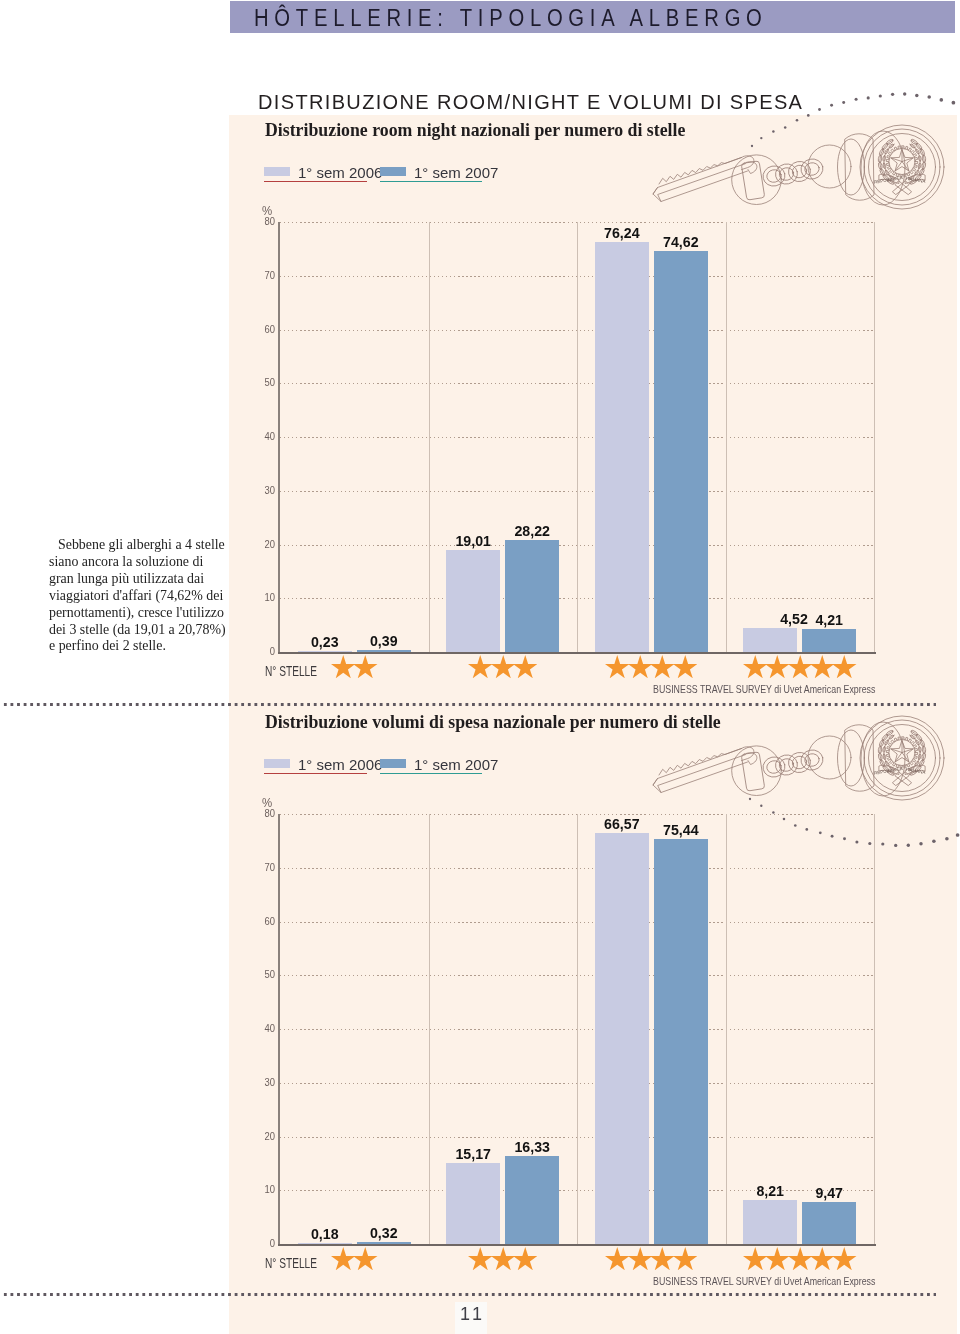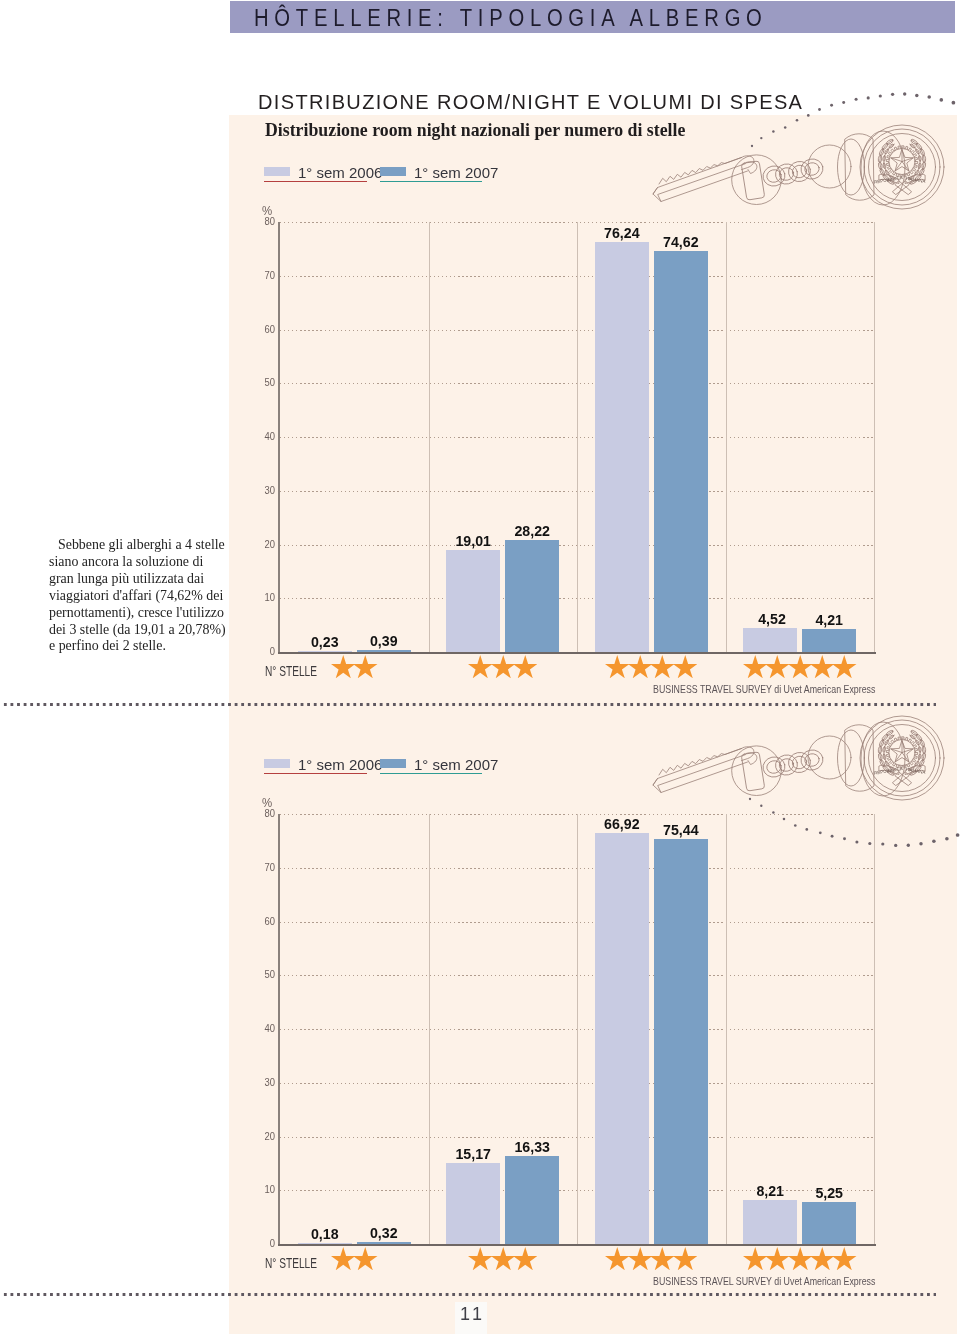--- a/index.html
+++ b/index.html
@@ -181,21 +181,21 @@
     <div class="blabel" style="left:351.8px;top:632.9px;width:64px;">0,39</div>
 <div class="bar" style="left:446.2px;top:549.8px;width:54.0px;height:102.2px;background:#c8cbe2;"></div>
     <div class="blabel" style="left:441.2px;top:532.8px;width:64px;">19,01</div>
     <div class="bar" style="left:505.2px;top:540.3px;width:54.0px;height:111.7px;background:#7a9fc4;"></div>
     <div class="blabel" style="left:500.2px;top:523.3px;width:64px;">28,22</div>
 <div class="bar" style="left:594.8px;top:242.2px;width:54.0px;height:409.8px;background:#c8cbe2;"></div>
     <div class="blabel" style="left:589.8px;top:225.2px;width:64px;">76,24</div>
     <div class="bar" style="left:653.8px;top:250.9px;width:54.0px;height:401.1px;background:#7a9fc4;"></div>
     <div class="blabel" style="left:648.8px;top:233.9px;width:64px;">74,62</div>
 <div class="bar" style="left:743.2px;top:627.7px;width:54.0px;height:24.3px;background:#c8cbe2;"></div>
-    <div class="blabel" style="left:740px;top:610.7px;width:64px;">4,52</div>
+    <div class="blabel" style="left:762px;top:610.7px;width:64px;">4,52</div>
     <div class="bar" style="left:802.2px;top:629.4px;width:54.0px;height:22.6px;background:#7a9fc4;"></div>
     <div class="blabel" style="left:797.2px;top:612.4px;width:64px;">4,21</div>
 <div class="starsgrp" style="left:330.8px;top:655.0px;">
       <span style="margin-right:-2.1px">
         <svg width="24.50" height="23.30" viewBox="0 0 100 95.11">
           <path d="M50 0 L61.80 36.33 L100 36.33 L69.10 58.78 L80.90 95.11 L50 72.66 L19.10 95.11 L30.90 58.78 L0 36.33 L38.20 36.33 Z" fill="#f5962e"></path>
         </svg>
       </span>
       <span style="margin-right:-2.1px">
         <svg width="24.50" height="23.30" viewBox="0 0 100 95.11">
@@ -360,20 +360,21 @@
       <circle cx="110.9" cy="47.1" r="1.52" fill="#6d636a"></circle>
       <circle cx="123.8" cy="48.5" r="1.56" fill="#6d636a"></circle>
       <circle cx="136.8" cy="49.0" r="1.60" fill="#6d636a"></circle>
       <circle cx="149.7" cy="50.4" r="1.64" fill="#6d636a"></circle>
       <circle cx="162.3" cy="50.2" r="1.69" fill="#6d636a"></circle>
       <circle cx="175.0" cy="48.8" r="1.73" fill="#6d636a"></circle>
       <circle cx="187.9" cy="46.2" r="1.77" fill="#6d636a"></circle>
       <circle cx="200.9" cy="43.7" r="1.81" fill="#6d636a"></circle>
       <circle cx="211.6" cy="40.0" r="1.85" fill="#6d636a"></circle>
     </svg>
+<div class="charttitle" style="left:265px;top:712px;">Distribuzione volumi di spesa nazionale per numero di stelle</div>
 <div>
       <div class="legsw" style="left:264px;top:759px;width:26px;height:8.5px;background:#c8cbe2;"></div>
       <div class="leglab" style="left:298px;top:756px;">1° sem 2006</div>
       <div class="legrule" style="left:264px;top:773px;width:103px;background:#b5403f;"></div>
     </div>
 <div>
       <div class="legsw" style="left:380px;top:759px;width:26px;height:8.5px;background:#7a9fc4;"></div>
       <div class="leglab" style="left:414px;top:756px;">1° sem 2007</div>
       <div class="legrule" style="left:380px;top:773px;width:102px;background:#2f9c94;"></div>
     </div>
@@ -403,27 +404,27 @@
     <div class="xaxis" style="left:278.0px;top:1244.0px;width:598.0px;"></div>
 <div class="bar" style="left:297.8px;top:1242.5px;width:54.0px;height:1.5px;background:#c8cbe2;"></div>
     <div class="blabel" style="left:292.8px;top:1225.5px;width:64px;">0,18</div>
     <div class="bar" style="left:356.8px;top:1242.3px;width:54.0px;height:1.7px;background:#7a9fc4;"></div>
     <div class="blabel" style="left:351.8px;top:1225.3px;width:64px;">0,32</div>
 <div class="bar" style="left:446.2px;top:1162.5px;width:54.0px;height:81.5px;background:#c8cbe2;"></div>
     <div class="blabel" style="left:441.2px;top:1145.5px;width:64px;">15,17</div>
     <div class="bar" style="left:505.2px;top:1156.2px;width:54.0px;height:87.8px;background:#7a9fc4;"></div>
     <div class="blabel" style="left:500.2px;top:1139.2px;width:64px;">16,33</div>
 <div class="bar" style="left:594.8px;top:833.1px;width:54.0px;height:410.9px;background:#c8cbe2;"></div>
-    <div class="blabel" style="left:589.8px;top:816.1px;width:64px;">66,92</div>
+    <div class="blabel" style="left:589.8px;top:816.1px;width:64px;">66,57</div>
     <div class="bar" style="left:653.8px;top:838.5px;width:54.0px;height:405.5px;background:#7a9fc4;"></div>
     <div class="blabel" style="left:648.8px;top:821.5px;width:64px;">75,44</div>
 <div class="bar" style="left:743.2px;top:1199.9px;width:54.0px;height:44.1px;background:#c8cbe2;"></div>
     <div class="blabel" style="left:738.2px;top:1182.9px;width:64px;">8,21</div>
     <div class="bar" style="left:802.2px;top:1201.5px;width:54.0px;height:42.5px;background:#7a9fc4;"></div>
-    <div class="blabel" style="left:797.2px;top:1184.5px;width:64px;">5,25</div>
+    <div class="blabel" style="left:797.2px;top:1184.5px;width:64px;">9,47</div>
 <div class="starsgrp" style="left:330.8px;top:1247.0px;">
       <span style="margin-right:-2.1px">
         <svg width="24.50" height="23.30" viewBox="0 0 100 95.11">
           <path d="M50 0 L61.80 36.33 L100 36.33 L69.10 58.78 L80.90 95.11 L50 72.66 L19.10 95.11 L30.90 58.78 L0 36.33 L38.20 36.33 Z" fill="#f5962e"></path>
         </svg>
       </span>
       <span style="margin-right:-2.1px">
         <svg width="24.50" height="23.30" viewBox="0 0 100 95.11">
           <path d="M50 0 L61.80 36.33 L100 36.33 L69.10 58.78 L80.90 95.11 L50 72.66 L19.10 95.11 L30.90 58.78 L0 36.33 L38.20 36.33 Z" fill="#f5962e"></path>
         </svg>

